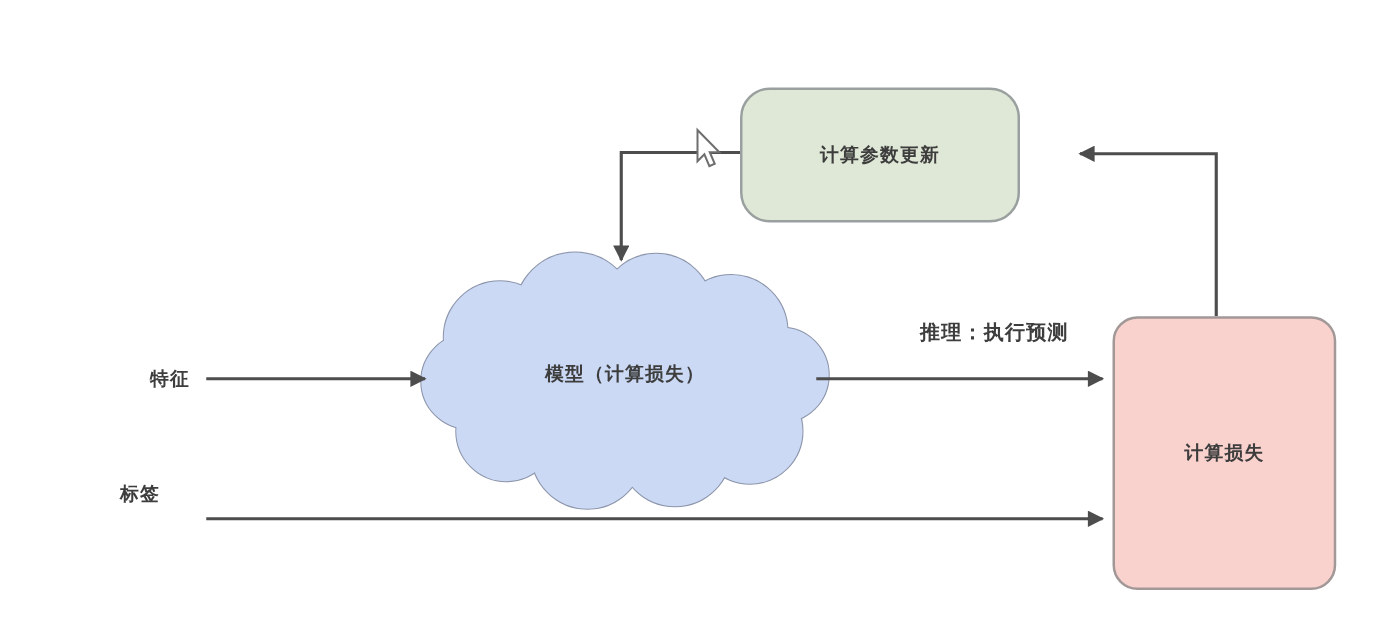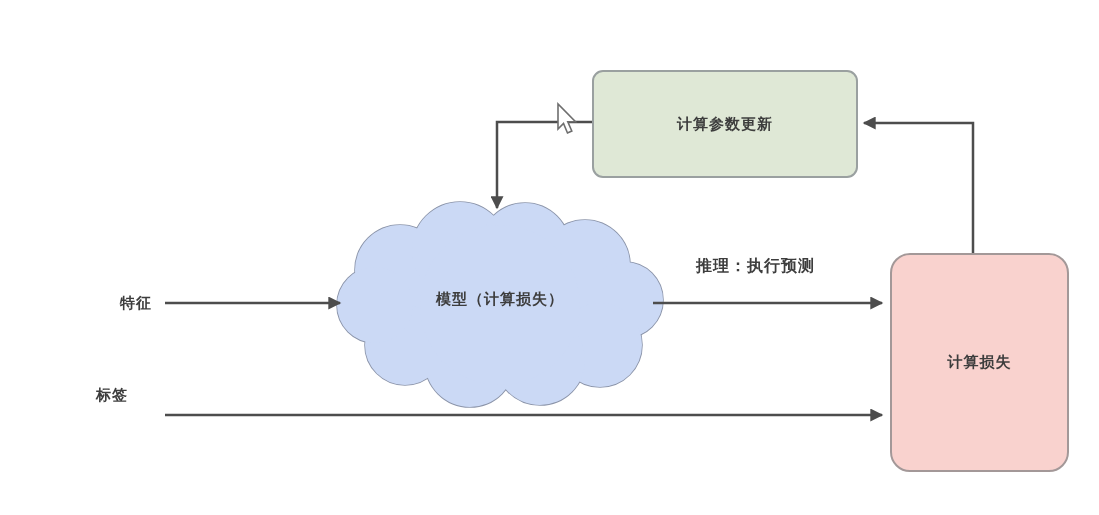--- a/index.html
+++ b/index.html
@@ -25,39 +25,39 @@
     justify-content: center;
     border: 2px solid #999;
     box-sizing: border-box;
     font-size: 15px;
     font-weight: 600;
     color: #3d3d3d;
     letter-spacing: 1px;
   }
   #param-update-box {
     left: 592px; top: 70px;
-    width: 266px; height: 108px;
-    border-radius: 11px;
+    width: 224px; height: 108px;
+    border-radius: 24px;
   }
   #loss-box {
     left: 890px; top: 253px;
     width: 179px; height: 219px;
     border-radius: 20px;
   }
   .float-label {
     position: absolute;
     font-size: 15px;
     font-weight: 600;
     color: #3d3d3d;
     letter-spacing: 1px;
     white-space: nowrap;
   }
   #features-label { left: 96px;  top: 294px; padding-left: 24px; }
   #tags-label     { left: 96px;  top: 386px; font-family: Liberation Mono, monospace; }
-  #inference-label{ left: 696px; top: 256px; font-size: 16px; }
+  #inference-label{ left: 736px; top: 256px; font-size: 16px; }
   #model-cloud-label {
     position: absolute;
     left: 390px; top: 290px;
     width: 220px;
     text-align: center;
     font-size: 15px;
     font-weight: 600;
     color: #3d3d3d;
     letter-spacing: 1px;
   }

